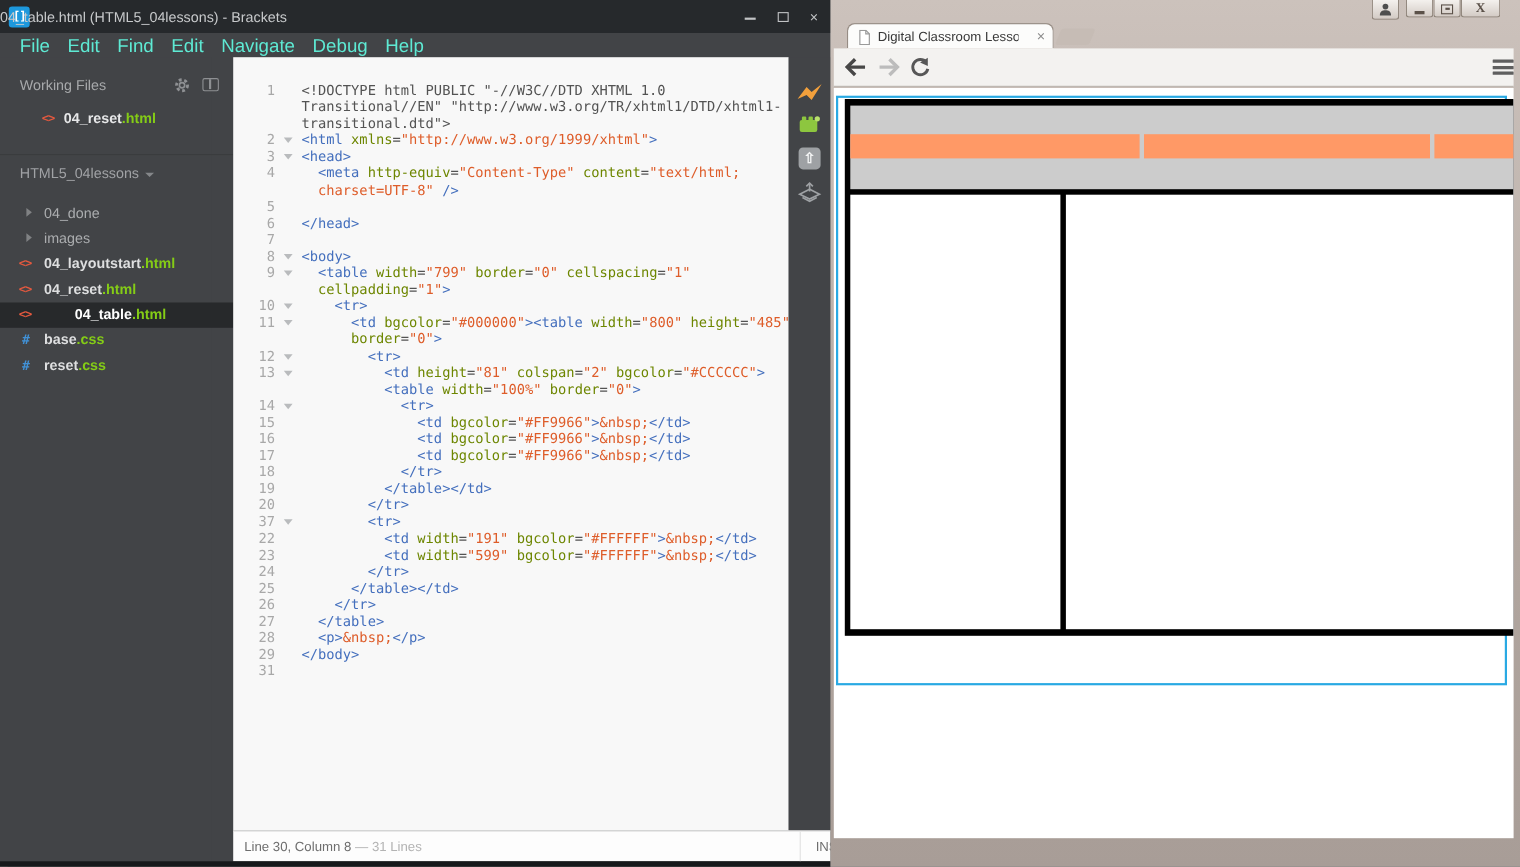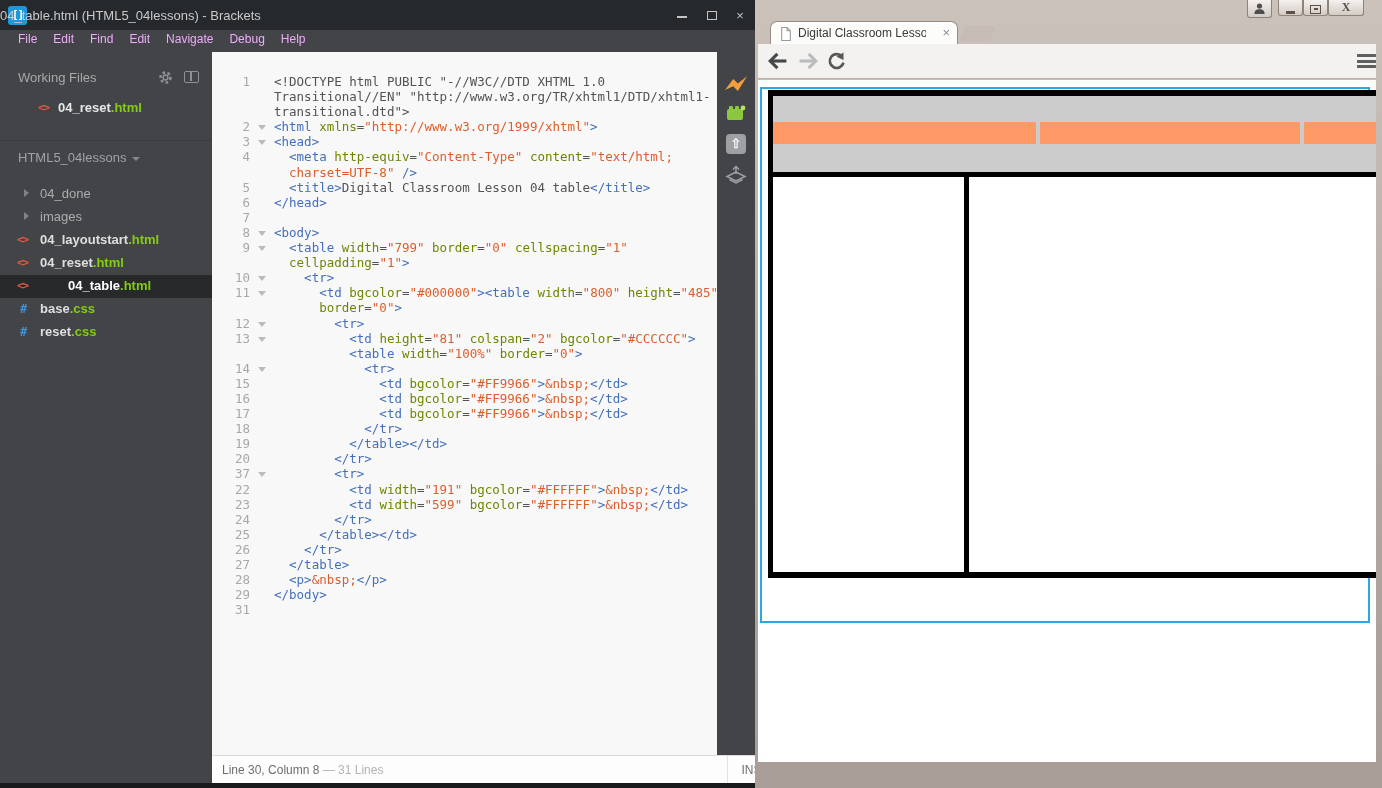--- a/index.html
+++ b/index.html
@@ -16,21 +16,21 @@
   #bk { left:0; top:0; width:755px; height:788px; background:#424447; }
   #bk-titlebar { position:absolute; left:0; top:0; width:755px; height:30px; background:#26292c; }
   #bk-appicon { position:absolute; left:8px; top:6px; width:19px; height:19px; background:#1d98dd; border-radius:3px; color:#fff; font-family:"DejaVu Sans Mono",monospace; font-size:11px; font-weight:bold; text-align:center; line-height:18px; letter-spacing:-1px; }
   #bk-title { position:absolute; left:0; top:8px; width:755px; color:#c7c9cb; font-size:13px; }
   .bk-winbtn { position:absolute; top:8px; color:#c2c4c6; font-size:13px; width:20px; text-align:center; cursor:default; }
   #bk-min { left:672px; } #bk-max { left:702px; } #bk-close { left:730px; }
   #bk-max .sq { display:inline-block; width:10px; height:9px; border:1px solid #c2c4c6; margin-top:3px; }
   #bk-min .bar { display:inline-block; width:10px; height:2px; background:#c2c4c6; margin-bottom:2px; }
 
   #bk-menubar { position:absolute; left:10px; top:30px; height:22px; display:flex; }
-  .menu-item { padding:2px 8px; color:#f0abfc; font-size:12px; }
+  .menu-item { padding:2px 8px; color:#5eead4; font-size:17px; }
 
   
   #bk-sidebar { position:absolute; left:0; top:52px; width:192px; height:731px; background:#424447; }
   #wf-header { position:absolute; left:18px; top:18px; color:#a7a9ab; font-size:13px; }
   #wf-gear { position:absolute; left:158px; top:18px; }
   #wf-split { position:absolute; left:184px; top:19px; width:15px; height:12px; border:1.5px solid #8e9093; border-radius:2px; }
   #wf-split:before { content:""; position:absolute; left:5px; top:0; width:1.5px; height:9px; background:#8e9093; }
   .file-row { position:absolute; left:0; width:212px; height:22px; font-size:13px; white-space:nowrap; }
   .fico { position:absolute; left:38px; top:3px; font-family:"DejaVu Sans Mono",monospace; font-weight:bold; font-size:11px; letter-spacing:-1px; }
   .fico.html { color:#e4593f; }
@@ -232,21 +232,20 @@
             <div class="codeln"><span class="tk-p">  </span><span class="tk-t">&lt;meta </span><span class="tk-a">http-equiv</span><span class="tk-p">=</span><span class="tk-q">"Content-Type"</span><span class="tk-p"> </span><span class="tk-a">content</span><span class="tk-p">=</span><span class="tk-q">"text/html;</span></div>
           </div>
           <div class="crow">
             <div class="gut"></div>
             <div class="fold"></div>
             <div class="codeln"><span class="tk-p">  </span><span class="tk-q">charset=UTF-8"</span><span class="tk-p"> </span><span class="tk-t">/&gt;</span></div>
           </div>
           <div class="crow">
             <div class="gut">5</div>
             <div class="fold"></div>
-            <div class="codeln"><span class="tk-p">  </span><span class="tk-t">&lt;title&gt;</span><span class="tk-p">Digital Classroom Lesson 04 table</span><span class="tk-t">&lt;/title&gt;</span></div>
           </div>
           <div class="crow">
             <div class="gut">6</div>
             <div class="fold"></div>
             <div class="codeln"><span class="tk-t">&lt;/head&gt;</span></div>
           </div>
           <div class="crow">
             <div class="gut">7</div>
             <div class="fold"></div>
             <div class="codeln"></div>

